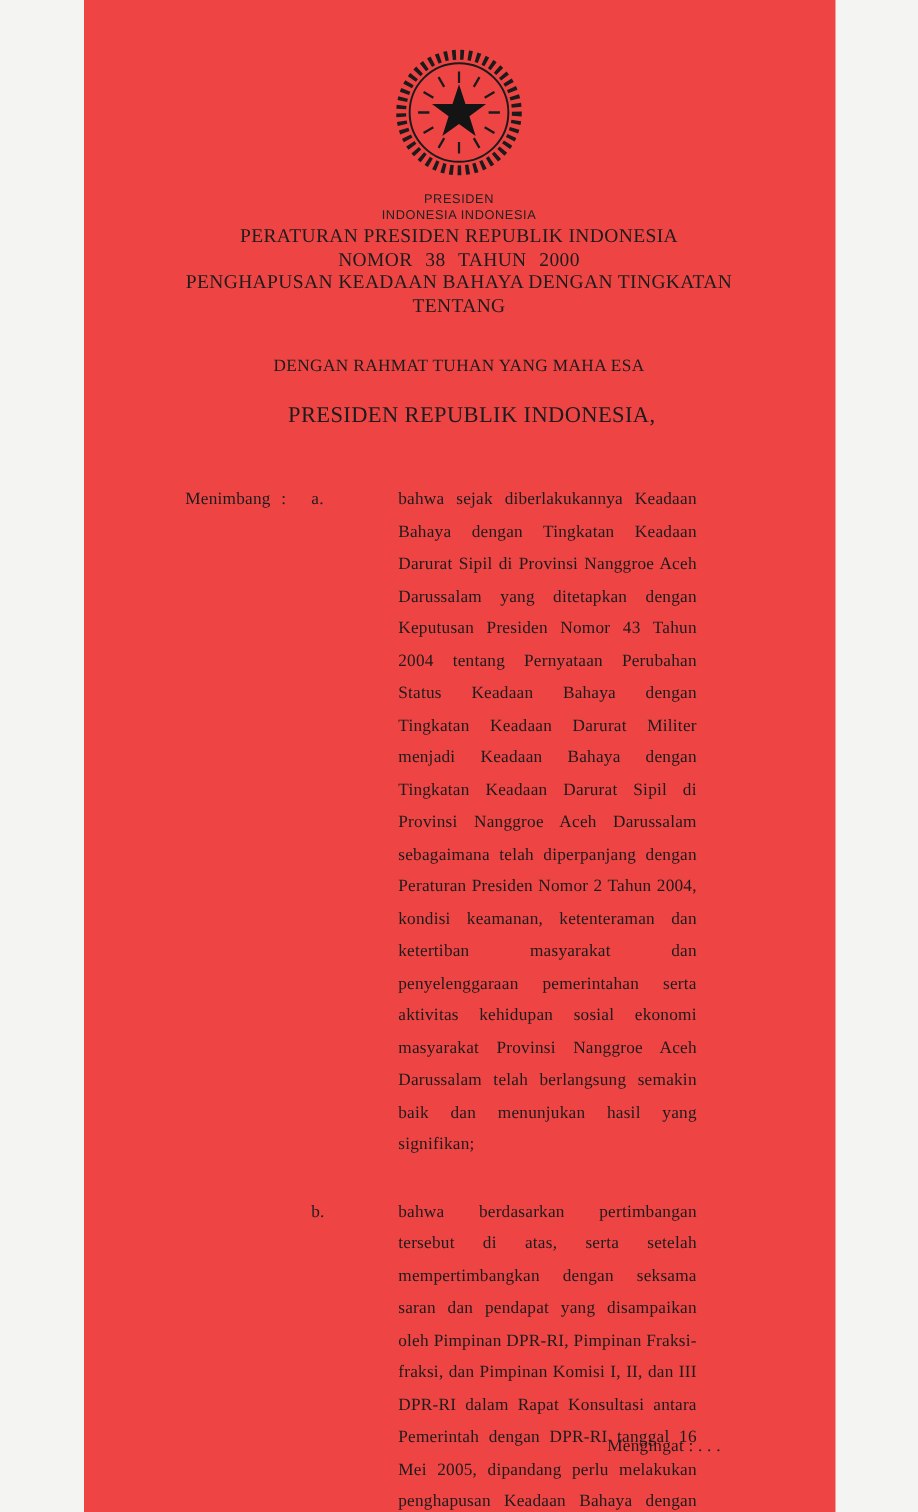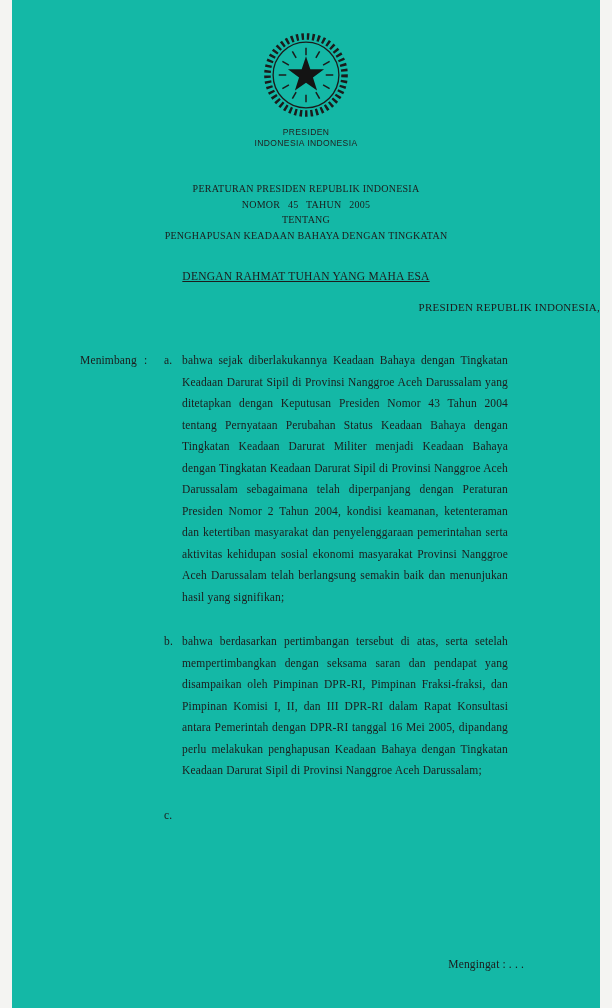--- a/index.html
+++ b/index.html
@@ -2,24 +2,24 @@
 <html><head>
 <meta charset="utf-8">
 <style>
   html, body {
     margin: 0;
     padding: 0;
     background: #f4f4f2;
   }
   .page {
     position: relative;
-    width: 588px;
+    width: 501px;
     height: 1008px;
     margin: 0 auto;
-    background: #14b8a6;
+    background: #ef4444;
     box-sizing: border-box;
     font-family: "Liberation Serif", "DejaVu Serif", serif;
     color: #1c1c1c;
     overflow: hidden;
   }
   .seal-wrap {
     margin: 28px auto 0 auto;
     width: 94px;
     height: 94px;
     display: flex;
@@ -29,40 +29,38 @@
   .org-block {
     margin-top: 5px;
     text-align: center;
     font-family: "Liberation Sans", sans-serif;
     font-size: 8.5px;
     line-height: 11px;
     letter-spacing: 0.4px;
     color: #222;
   }
   .title-block {
-    margin-top: 32px;
     text-align: center;
-    font-size: 10px;
+    font-size: 13px;
     line-height: 15.5px;
     letter-spacing: 0.25px;
   }
   .title-line.spaced {
     word-spacing: 5px;
   }
   .invocation {
     margin: 27px 0 0 0;
     text-align: center;
     font-size: 11.5px;
     letter-spacing: 0.25px;
-    text-decoration: underline;
   }
   .authority {
     margin: 19px 0 0 17px;
-    text-align: right;
-    font-size: 11px;
+    text-align: center;
+    font-size: 15px;
     letter-spacing: 0.25px;
   }
   .clause-section {
     margin-top: 37px;
     padding: 0 92px 0 68px;
     font-size: 11.5px;
     line-height: 21.5px;
     letter-spacing: 0.15px;
   }
   .clause-row {
@@ -72,20 +70,21 @@
   .clause-row + .clause-row {
     margin-top: 23px;
   }
   .clause-label { width: 64px; flex: 0 0 64px; }
   .clause-colon { width: 20px; flex: 0 0 20px; }
   .item-marker  { width: 18px; flex: 0 0 18px; }
   .item-text {
     flex: 1 1 auto;
     text-align: justify;
     text-justify: inter-word;
+    margin-left: 40px;
   }
   .catchword {
     position: absolute;
     top: 958px;
     right: 76px;
     font-size: 11.5px;
     letter-spacing: 0.15px;
   }
   .seal-svg { display: block; }
 </style>
@@ -120,23 +119,23 @@
     </svg>
   </div>
 
   <div class="org-block">
     <div>PRESIDEN</div>
     <div>INDONESIA INDONESIA</div>
   </div>
 
   <div class="title-block">
     <div class="title-line">PERATURAN PRESIDEN REPUBLIK INDONESIA</div>
-    <div class="title-line spaced">NOMOR 45 TAHUN 2005</div>
+    <div class="title-line spaced">NOMOR 38 TAHUN 2000</div>
+    <div class="title-line">PENGHAPUSAN KEADAAN BAHAYA DENGAN TINGKATAN</div>
     <div class="title-line">TENTANG</div>
-    <div class="title-line">PENGHAPUSAN KEADAAN BAHAYA DENGAN TINGKATAN</div>
   </div>
 
   <p class="invocation">DENGAN RAHMAT TUHAN YANG MAHA ESA</p>
   <p class="authority">PRESIDEN REPUBLIK INDONESIA,</p>
 
   <div class="clause-section">
 
     <div class="clause-row">
       <div class="clause-label">Menimbang</div>
       <div class="clause-colon">:</div>

